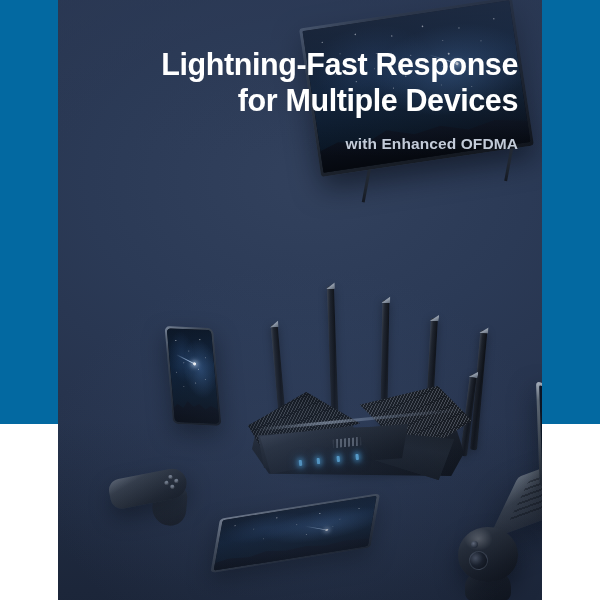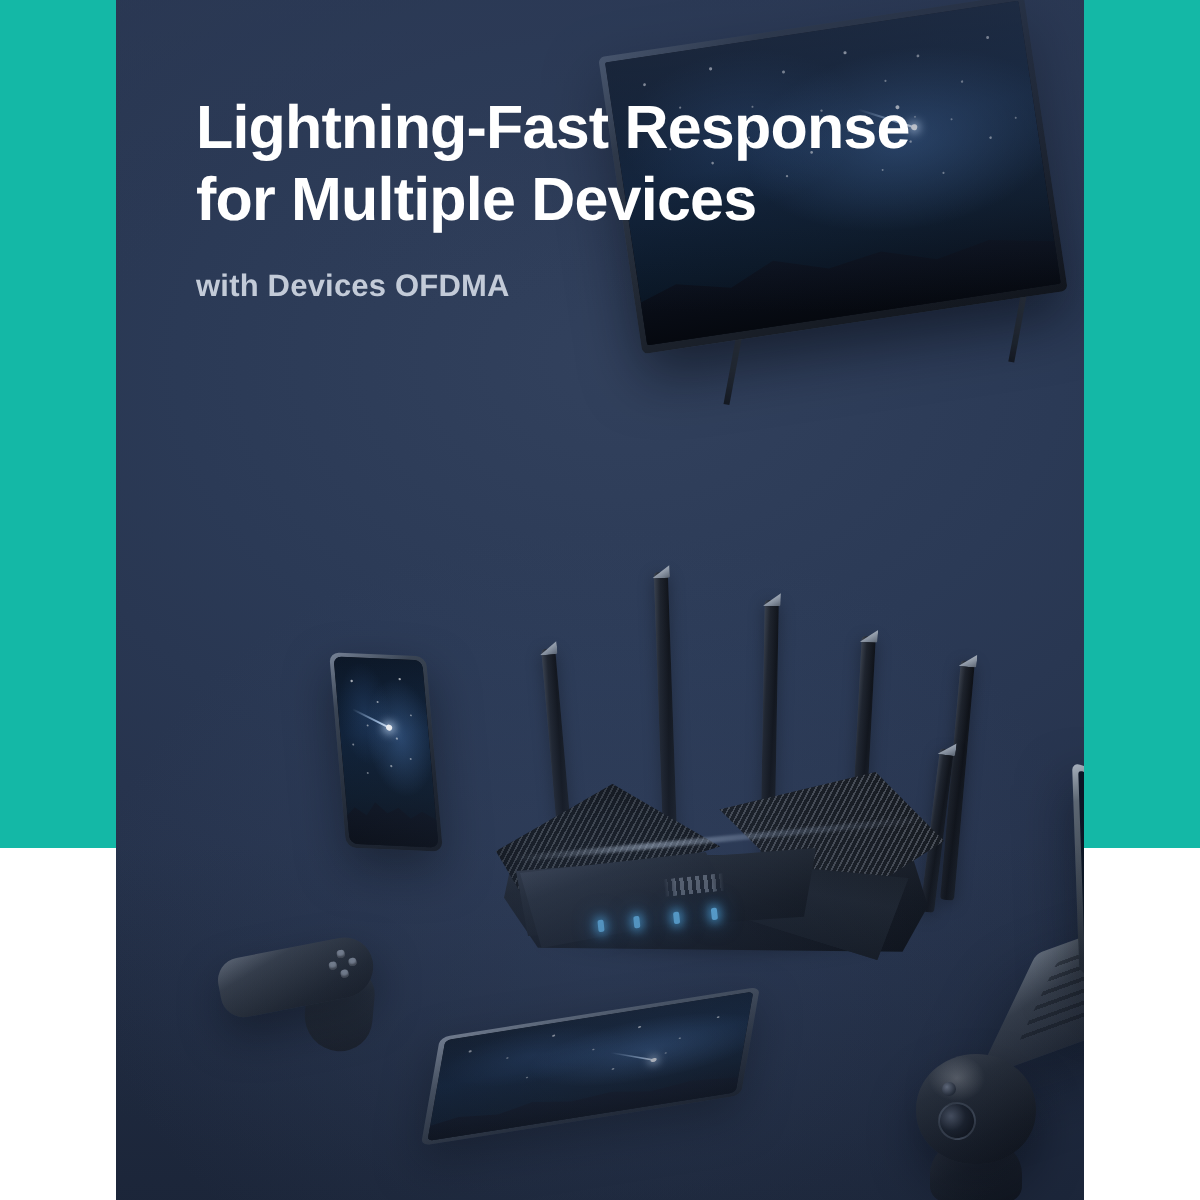--- a/index.html
+++ b/index.html
@@ -3,21 +3,21 @@
 <meta charset="utf-8">
 <title>Router Marketing Banner</title>
 <style>
   html,body{margin:0;padding:0;}
   body{
     width:600px;height:600px;overflow:hidden;
     background:#ffffff;
     font-family:"Liberation Sans", sans-serif;
     -webkit-font-smoothing:antialiased;
   }
-  .stage{position:relative;width:600px;height:424px;background:#14b8a6;}
+  .stage{position:relative;width:600px;height:424px;background:#0369a1;text-align:right;}
 
   
   .panel{
     position:absolute;left:58px;top:0;width:484px;height:600px;
     background:
       radial-gradient(120% 70% at 52% 30%, #32415d 0%, #2b3a56 38%, #27344e 66%, #222e45 100%);
     overflow:hidden;
   }
   .panel-vignette{
     position:absolute;inset:0;
@@ -403,17 +403,17 @@
         </div>
       </div>
 
     </div>
 
     <div class="panel-vignette"></div>
 
     <div class="copy">
       <h1 class="headline">Lightning-Fast Response
 for Multiple Devices</h1>
-      <p class="subhead">with Devices OFDMA</p>
+      <p class="subhead">with Enhanced OFDMA</p>
     </div>
 
   </div>
 </div>
 
 </body></html>

